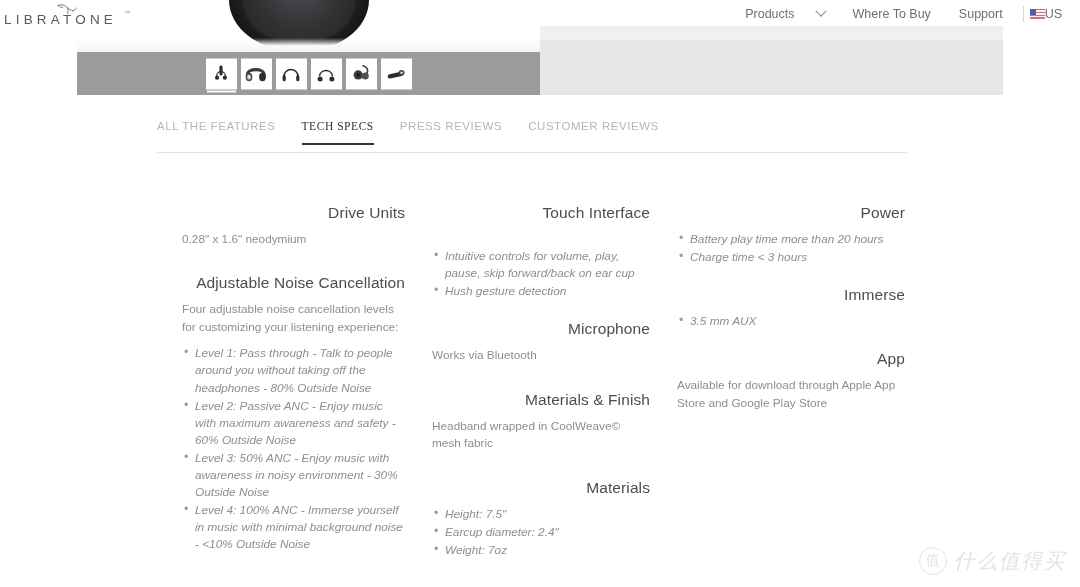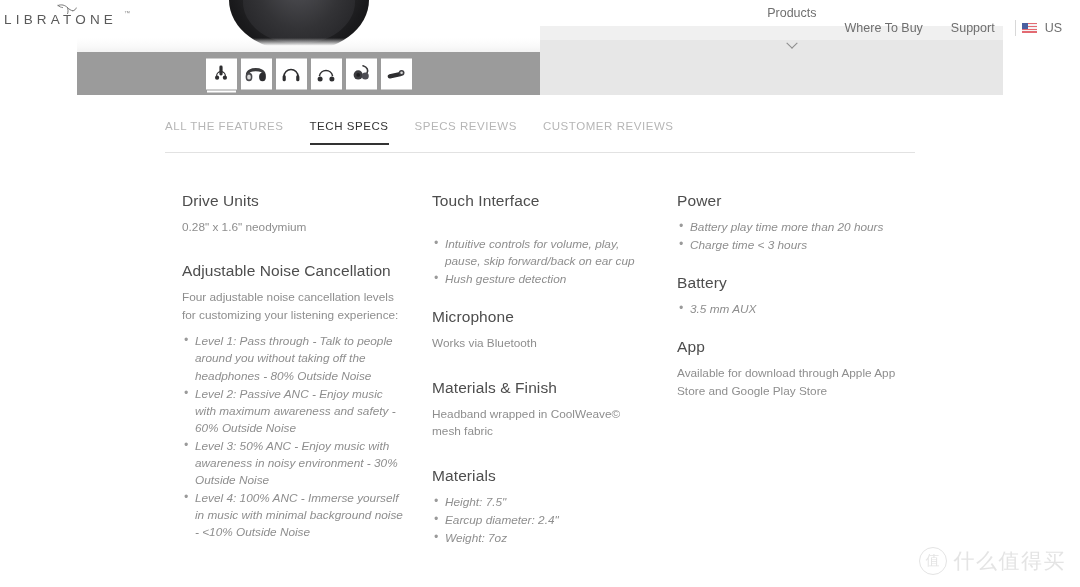--- a/index.html
+++ b/index.html
@@ -149,40 +149,39 @@
   }
   .nav-item {
     font-size: 12.5px;
     color: #6f6f6f;
     padding: 0 14px;
     cursor: pointer;
     white-space: nowrap;
     display: flex;
     align-items: center;
     gap: 22px;
-    flex-direction: column;
   }
   .chev {
     display: inline-block;
     width: 7px;
     height: 7px;
     border-right: 1px solid #8c8c8c;
     border-bottom: 1px solid #8c8c8c;
     transform: rotate(45deg) translate(-2px, -2px);
   }
   .nav-sep {
     width: 1px;
     height: 16px;
     background: #d8d8d8;
     margin: 0 6px;
   }
   .locale {
     display: flex;
     align-items: center;
-    gap: 8px;
+    gap: 0;
     font-size: 12.5px;
     color: #6f6f6f;
     padding-right: 4px;
     cursor: pointer;
   }
   .flag {
     width: 15px;
     height: 10px;
     position: relative;
     background: repeating-linear-gradient(
@@ -201,21 +200,21 @@
   .flag-canton {
     position: absolute;
     left: 0; top: 0;
     width: 6.5px; height: 5.6px;
     background: #4a5fa0;
   }
 
   
   .tabs-wrap {
     position: absolute;
-    left: 165px; top: 120px;
+    left: 157px; top: 120px;
     width: 750px;
     height: 32px;
     border-bottom: 1px solid #e2e2e2;
   }
   .tabs {
     display: flex;
     align-items: flex-start;
     gap: 0;
   }
   .tab {
@@ -223,20 +222,21 @@
     letter-spacing: 0.55px;
     color: #b6b6b6;
     padding: 0 12px 12px 0;
     margin-right: 14px;
     cursor: pointer;
     position: relative;
     white-space: nowrap;
   }
   .tab.active {
     color: #333333;
+    font-family: Liberation Serif, serif;
   }
   .tab.active::after {
     content: "";
     position: absolute;
     left: 0;
     bottom: -1px;
     width: calc(100% - 12px);
     height: 2px;
     background: #333333;
   }
@@ -255,22 +255,23 @@
     box-sizing: border-box;
   }
   .col.c1 { width: 250px; padding-left: 17px; }
   .col.c2 { width: 245px; padding-left: 17px; }
   .col.c3 { width: 255px; padding-left: 17px; }
 
   .spec-h {
     font-size: 15.5px;
     color: #4d4d4d;
     font-weight: normal;
-    margin: 4px 0 9px 0;
+    margin: 16px 0 9px 0;
     letter-spacing: 0.1px;
+    text-align: right;
   }
   .spec-block { margin-bottom: 20px; }
   .spec-block.gap-lg { margin-bottom: 26px; }
   .spec-p {
     font-size: 11.8px;
     line-height: 1.48;
     color: #8e8e8e;
     margin: 0;
   }
   ul.spec-list {
@@ -315,20 +316,21 @@
     justify-content: center;
     font-size: 14px;
     color: #e4e4e4;
     font-family: "DejaVu Sans", sans-serif;
   }
   .wm-text {
     font-size: 21px;
     color: #e4e4e4;
     letter-spacing: 1.5px;
     font-family: "DejaVu Sans", sans-serif;
+    font-style: italic;
   }
 </style>
 </head>
 <body>
 
 <div class="hero-wrap">
   <div class="hero-right-panel"></div>
   <div class="hero-right-panel-top"></div>
 
   <div class="hero-image-area">
@@ -433,21 +435,21 @@
 
 <div class="tabs-wrap">
   <div class="tabs">
     <div class="tab">
       <span>ALL THE FEATURES</span>
     </div>
     <div class="tab active">
       <span>TECH SPECS</span>
     </div>
     <div class="tab">
-      <span>SPECS REVIEWS</span>
+      <span>PRESS REVIEWS</span>
     </div>
     <div class="tab">
       <span>CUSTOMER REVIEWS</span>
     </div>
   </div>
 </div>
 
 <div class="specs">
 
   <div class="col c1">
@@ -495,21 +497,21 @@
 
   <div class="col c3">
     <div class="spec-block">
       <h3 class="spec-h">Power</h3>
       <ul class="spec-list">
         <li>Battery play time more than 20 hours</li>
         <li>Charge time &lt; 3 hours</li>
       </ul>
     </div>
     <div class="spec-block">
-      <h3 class="spec-h">Battery</h3>
+      <h3 class="spec-h">Immerse</h3>
       <ul class="spec-list">
         <li>3.5 mm AUX</li>
       </ul>
     </div>
     <div class="spec-block">
       <h3 class="spec-h">App</h3>
       <p class="spec-p">Available for download through Apple App Store and Google Play Store</p>
     </div>
   </div>
 

